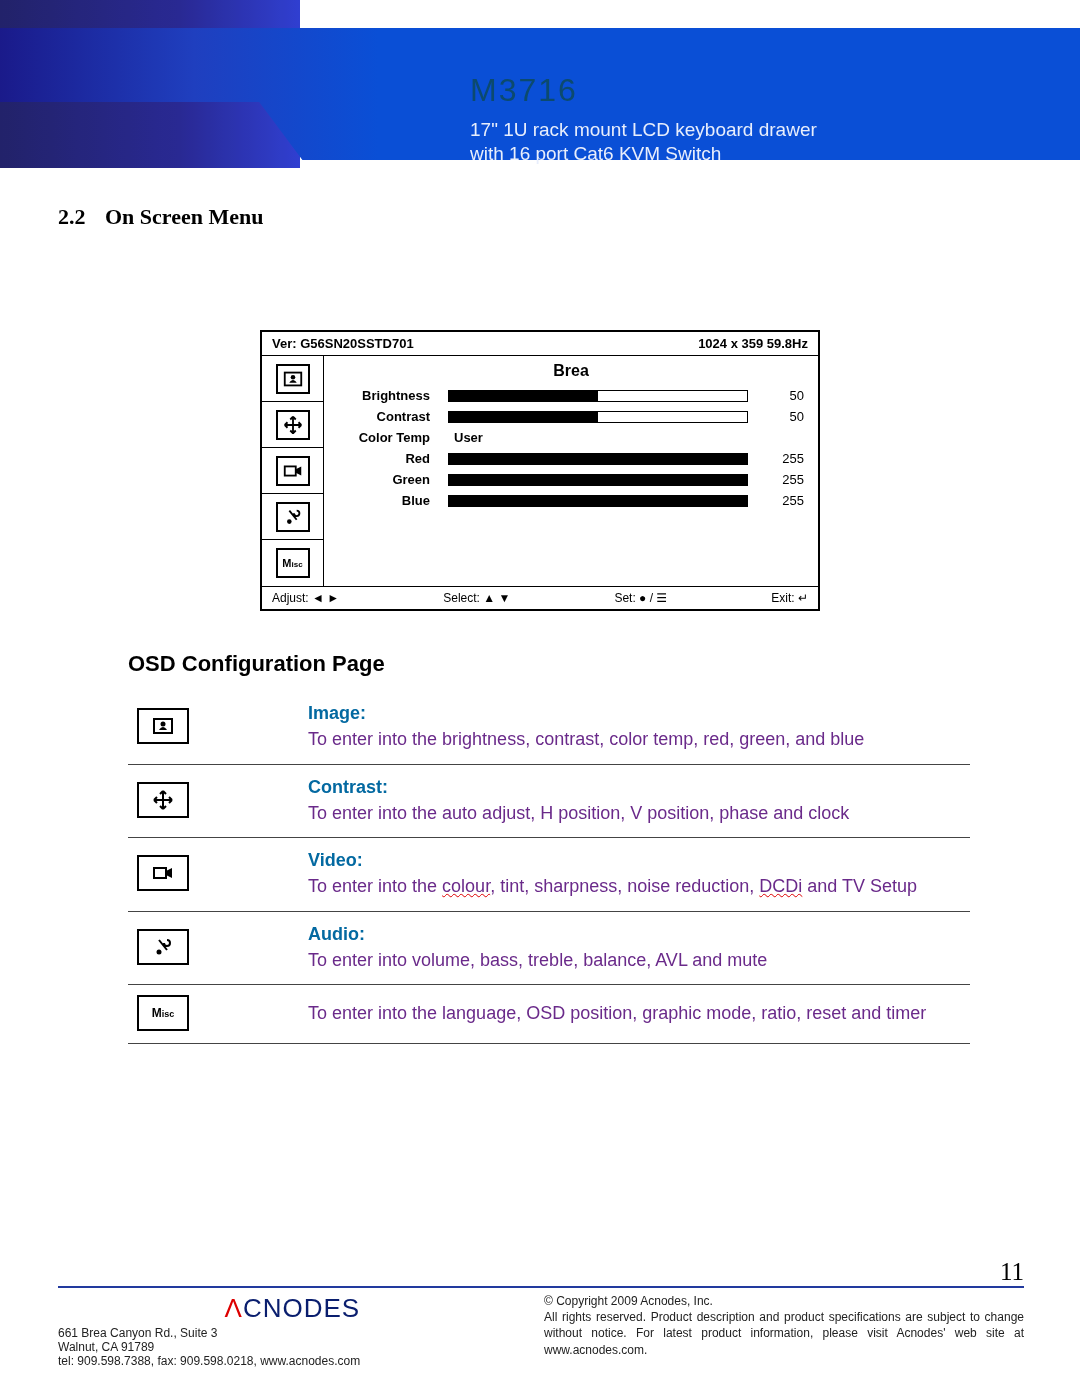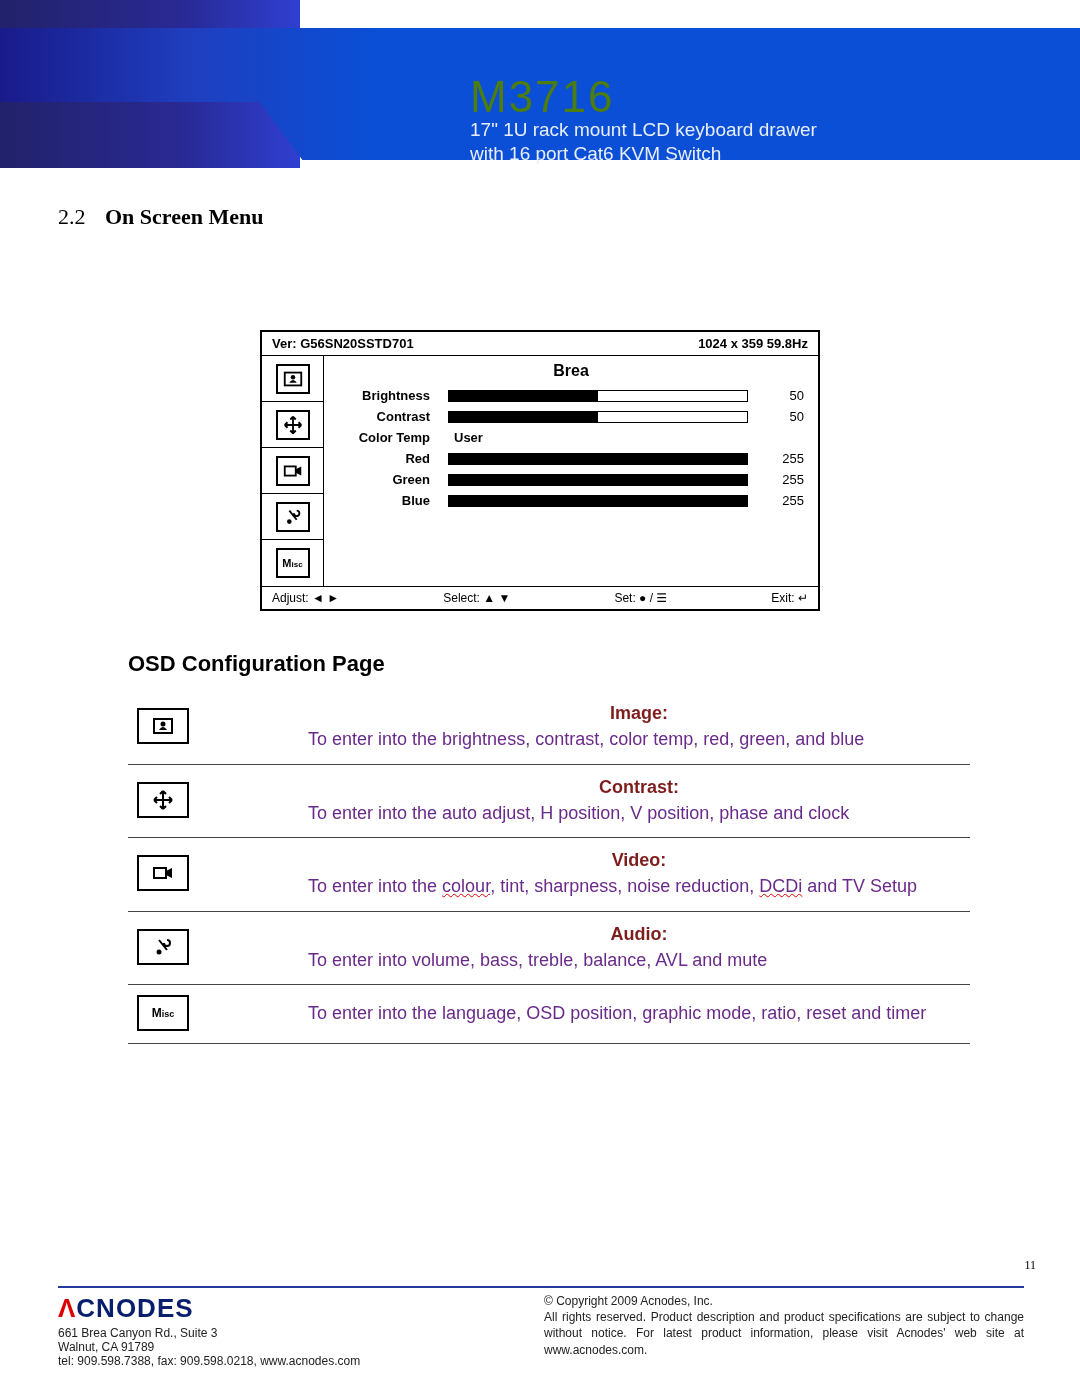--- a/index.html
+++ b/index.html
@@ -32,38 +32,38 @@
     width: 300px; height: 168px;
     background:
       radial-gradient(circle at 20% 30%, rgba(200,220,255,.25) 2px, transparent 3px),
       radial-gradient(circle at 60% 50%, rgba(200,220,255,.2) 2px, transparent 3px),
       linear-gradient(90deg, #0b0b5a 0%, #121288 60%, #1a2bcc 100%);
     opacity: .9;
   }
   .banner-title {
     position: absolute;
     left: 470px; top: 72px;
-    color: #4d7c0f;
-    font-size: 44px;
+    color: #0c4a6e;
+    font-size: 32px;
     letter-spacing: 2px;
   }
   .banner-sub {
     position: absolute;
     left: 470px; top: 118px;
     color: #e8eefc;
     font-size: 19px;
     line-height: 1.25;
   }
   
   .section-heading {
     margin: 36px 0 0 58px;
     font-family: "Times New Roman", serif;
     font-size: 22px;
   }
-  .section-heading .num { font-weight: normal; margin-right: 14px; }
+  .section-heading .num { font-weight: bold; margin-right: 14px; }
   .section-heading .txt { font-weight: bold; }
   
   .osd-wrap {
     margin: 100px auto 0 auto;
     width: 560px;
   }
   .osd-box {
     border: 2px solid #000;
     background: #fff;
     font-family: Arial, sans-serif;
@@ -134,54 +134,55 @@
   }
   .config-row .icon-box {
     width: 52px; height: 36px;
     border: 2px solid #000;
     display: flex; align-items: center; justify-content: center;
     font-size: 13px; font-weight: bold;
     background: #fff;
   }
   .config-row .icon-box svg { width: 28px; height: 24px; }
   .config-row .text-cell { flex: 1; font-size: 18px; line-height: 1.35; }
-  .config-row .text-cell .h { font-weight: bold; color: #7f1d1d; margin-bottom: 2px; text-align: center; }
+  .config-row .text-cell .h { font-weight: bold; color: #0369a1; margin-bottom: 2px; }
   .config-row .text-cell .d { color: #6a2a8a; }
   .underline-wavy { text-decoration: underline wavy #d00; text-decoration-thickness: 1px; }
   
   .page-num {
     position: absolute;
-    right: 44px;
+    right: 56px;
     top: 1258px;
     font-family: "Times New Roman", serif;
-    font-size: 12px;
+    font-size: 25px;
   }
   
   .rule {
     position: absolute;
     left: 58px; right: 56px;
     top: 1286px;
     height: 0;
     border-top: 2px solid #223a9e;
   }
   .footer {
     position: absolute;
     left: 58px; right: 56px;
     top: 1293px;
     display: flex;
     justify-content: space-between;
     font-size: 12px;
     color: #222;
   }
   .footer .left .logo {
     font-size: 26px;
-    font-weight: bold;
+    font-weight: normal;
     letter-spacing: 1px;
     color: #0a1e6e;
     margin-bottom: 2px;
+    text-align: right;
   }
   .footer .left .logo .caret { color: #d00; }
   .footer .right { text-align: left; max-width: 480px; line-height: 1.35; }
 </style>
 </head>
 <body>
 
 <div class="banner">
   <div class="banner-circuit"></div>
   <div class="banner-bg"></div>

